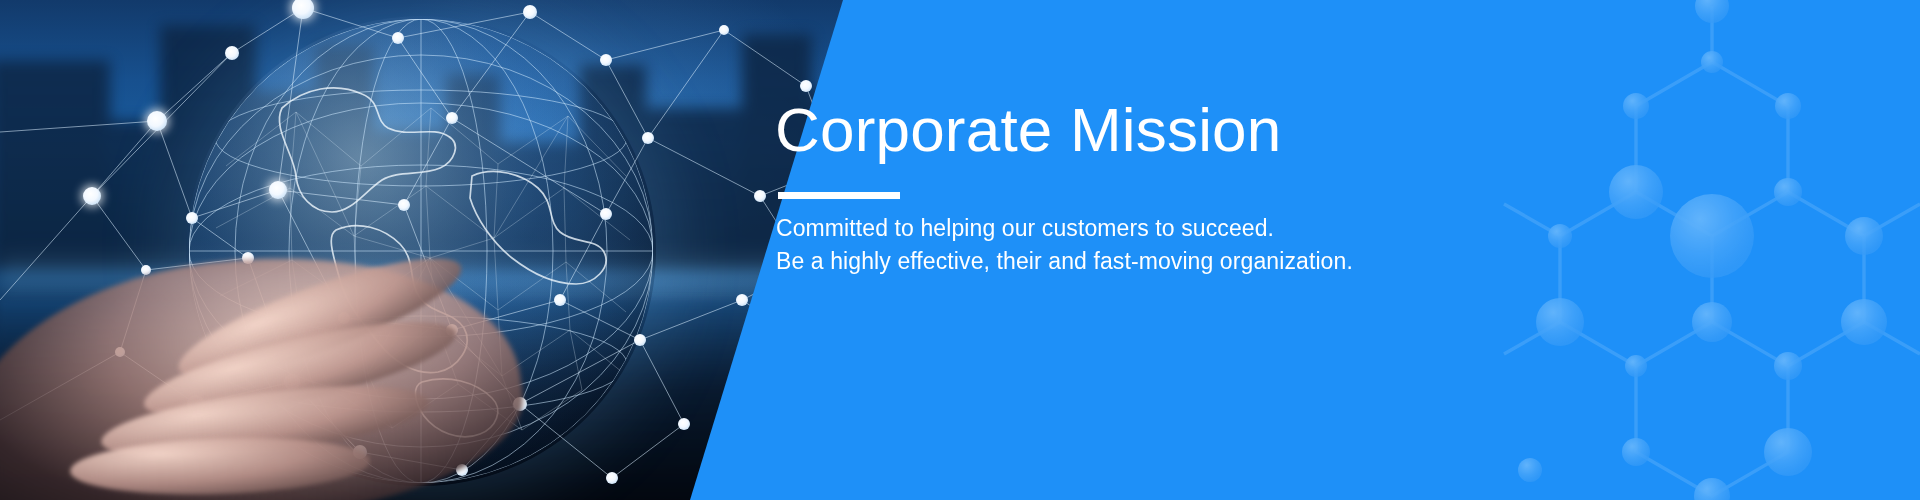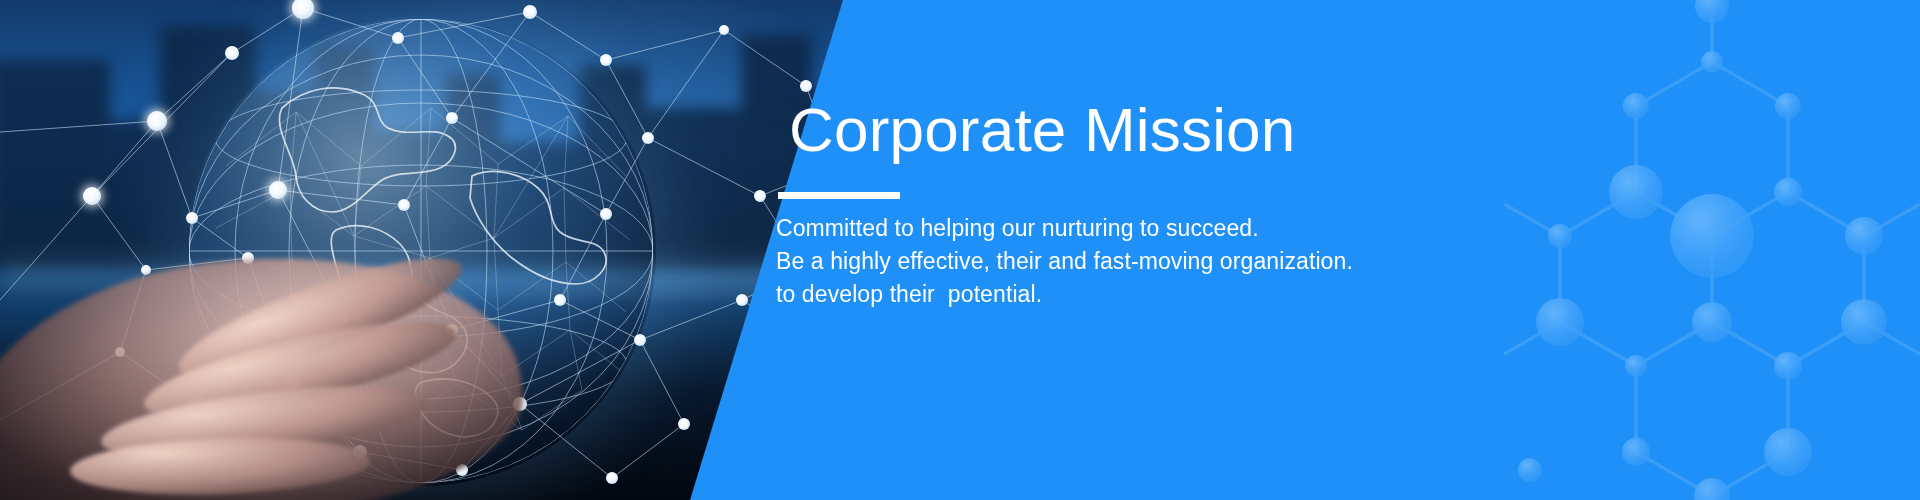--- a/index.html
+++ b/index.html
@@ -44,21 +44,21 @@
   .wedge{position:absolute;left:0;top:0;width:1000px;height:500px;
     background:#1E90F8;
     clip-path:polygon(843px 0, 1000px 0, 1000px 500px, 690px 500px);}
 
   
   .molecules{position:absolute;right:0;top:0;width:430px;height:500px;opacity:.55;pointer-events:none;}
 
   
   .content{position:absolute;left:770px;top:0;width:900px;height:500px;}
   .title{
-    position:absolute;left:19px;top:95px;
+    position:absolute;left:5px;top:95px;
     color:#ffffff;font-size:62px;line-height:70px;font-weight:400;
     letter-spacing:.2px;white-space:nowrap;text-align:right;
   }
   .rule{position:absolute;left:8px;top:192px;width:122px;height:7px;background:#ffffff;}
   .body{position:absolute;left:6px;top:212px;width:640px;}
   .body p{
     margin:0;color:#ffffff;font-size:23px;line-height:33px;font-weight:400;
     white-space:pre;letter-spacing:.1px;
   }
 </style>
@@ -267,19 +267,18 @@
       <circle cx="222" cy="496" r="18"></circle>
       <circle cx="298" cy="452" r="24"></circle>
       <circle cx="40" cy="470" r="12"></circle>
     </g>
   </svg>
 
   <div class="content">
     <div class="title">Corporate Mission</div>
     <div class="rule"></div>
     <div class="body">
-      <p>Committed to helping our nurturing to succeed.</p>
+      <p>Committed to helping our customers to succeed.</p>
       <p>Be a highly effective, their and fast-moving organization.</p>
-      <p>to develop their  potential.</p>
     </div>
   </div>
 
 </div>
 
 </body></html>

